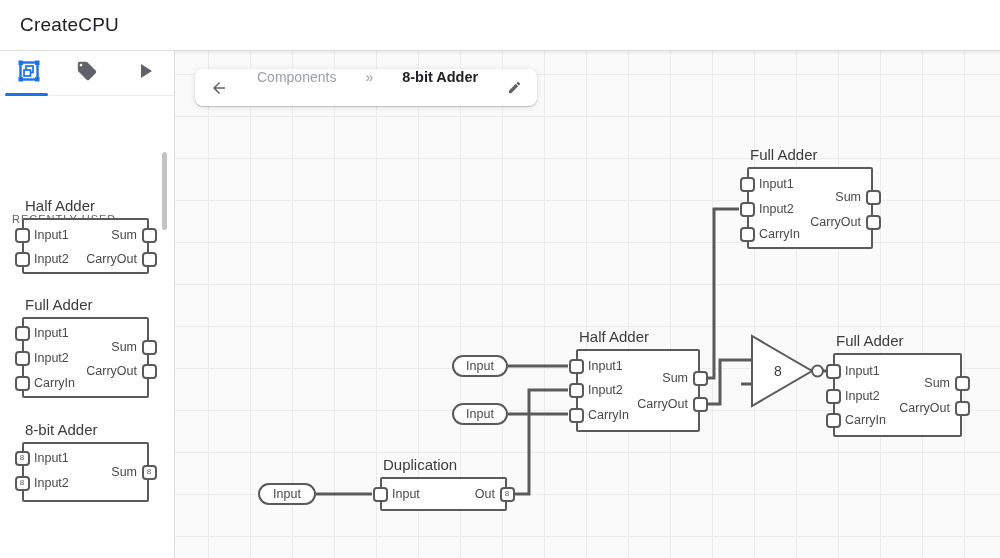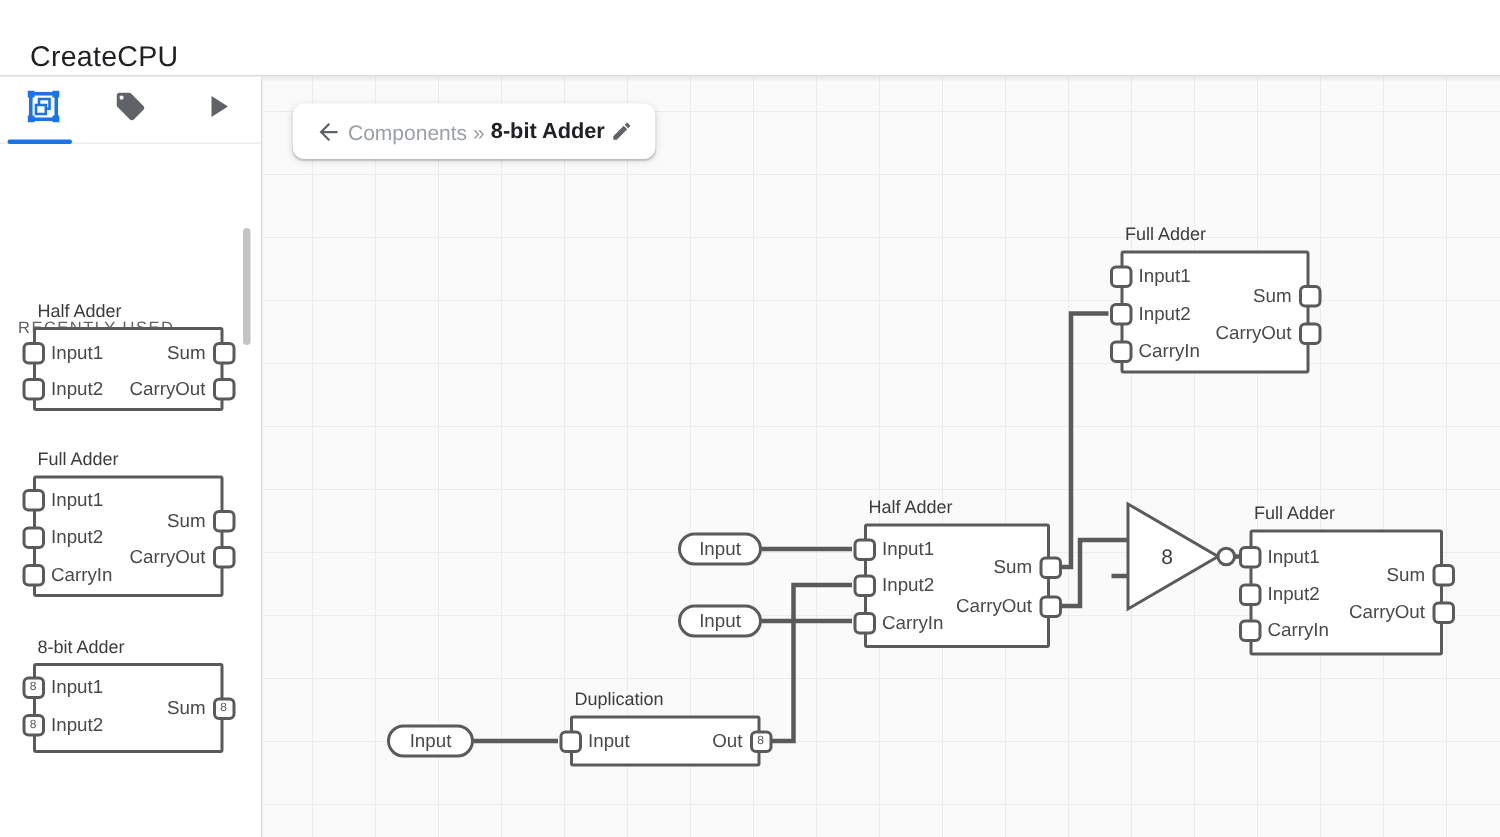--- a/index.html
+++ b/index.html
@@ -3,21 +3,21 @@
 <meta charset="utf-8">
 <style>
   html,body{margin:0;padding:0;}
   body{
     width:1000px;height:558px;position:relative;overflow:hidden;
     font-family:"Liberation Sans", sans-serif;background:#fff;
     -webkit-font-smoothing:antialiased;
   }
   
   .header{position:absolute;left:0;top:0;width:1000px;height:50px;background:#fff;
-    border-bottom:1px solid #dcdcdc;display:flex;align-items:flex-end;z-index:5;}
+    border-bottom:1px solid #dcdcdc;display:flex;align-items:center;z-index:5;}
   .app-title{margin-left:20px;font-size:19px;color:#202124;letter-spacing:.2px;}
   
   .sidebar{position:absolute;left:0;top:50px;width:174px;height:508px;background:#fff;
     border-right:1px solid #dcdcdc;z-index:4;}
   .tabstrip{position:absolute;left:0;top:0;width:174px;height:45px;display:flex;
     border-bottom:1px solid #ededed;}
   .tabbtn{flex:0 0 58px;display:flex;align-items:center;justify-content:center;
     background:none;border:none;cursor:pointer;padding:0;}
   .tab-indicator{position:absolute;left:5px;top:43px;width:43px;height:3px;border-radius:2px;}
   .searchbox{position:absolute;left:8px;top:55px;width:158px;height:30px;border:1.5px solid #9aa0a6;
@@ -30,30 +30,30 @@
   .scroll-thumb{position:absolute;background:#c3c3c3;border-radius:3px;}
   
   .canvas{position:absolute;left:175px;top:51px;width:825px;height:507px;background:#fafafa;
     background-image:linear-gradient(#ececec 1px, transparent 1px),
                      linear-gradient(90deg,#ececec 1px, transparent 1px);
     background-size:42px 42px;background-position:33px 23px;}
   .header-shade{position:absolute;left:175px;top:51px;width:825px;height:4px;
     background:linear-gradient(rgba(0,0,0,.07),rgba(0,0,0,0));z-index:3;}
   .breadcrumb{position:absolute;left:195px;top:69px;height:37px;background:#fff;border-radius:8px;
     box-shadow:0 1px 1px rgba(0,0,0,.18),0 1px 6px rgba(0,0,0,.12);
-    display:flex;align-items:center;padding:0 15px;gap:4px;z-index:6;}
+    display:flex;padding:0 15px;gap:29px;z-index:6;}
   .crumb-muted{font-size:14px;color:#9aa0a6;}
   .crumb-current{font-size:14.5px;color:#202124;font-weight:bold;}
   .icon-btn{background:none;border:none;padding:0;cursor:pointer;display:flex;align-items:center;}
   
   .layer{position:absolute;left:0;top:0;width:1000px;height:558px;z-index:6;pointer-events:none;}
   .layer > *{pointer-events:auto;}
   #wires{position:absolute;left:0;top:0;z-index:5;}
   .node-box{position:absolute;background:#fff;border:2px solid #5a5a5a;border-radius:2px;box-sizing:border-box;}
-  .node-title{position:absolute;font-size:12px;color:#3c3c3c;white-space:nowrap;transform:translateY(-100%);padding-bottom:3px;}
+  .node-title{position:absolute;font-size:15px;color:#3c3c3c;white-space:nowrap;transform:translateY(-100%);padding-bottom:3px;}
   .port{position:absolute;width:15px;height:15px;background:#fff;border:2px solid #5a5a5a;border-radius:4px;
     box-sizing:border-box;display:flex;align-items:center;justify-content:center;
     font-size:8px;color:#5a5a5a;line-height:1;}
   .plabel{position:absolute;font-size:12.5px;color:#4a4a4a;transform:translateY(-50%);white-space:nowrap;}
   .pill{position:absolute;background:#fff;border:2.5px solid #5a5a5a;border-radius:12px;box-sizing:border-box;
     display:flex;align-items:center;justify-content:center;font-size:12.5px;color:#4a4a4a;}
 </style>
 </head>
 <body>
 

